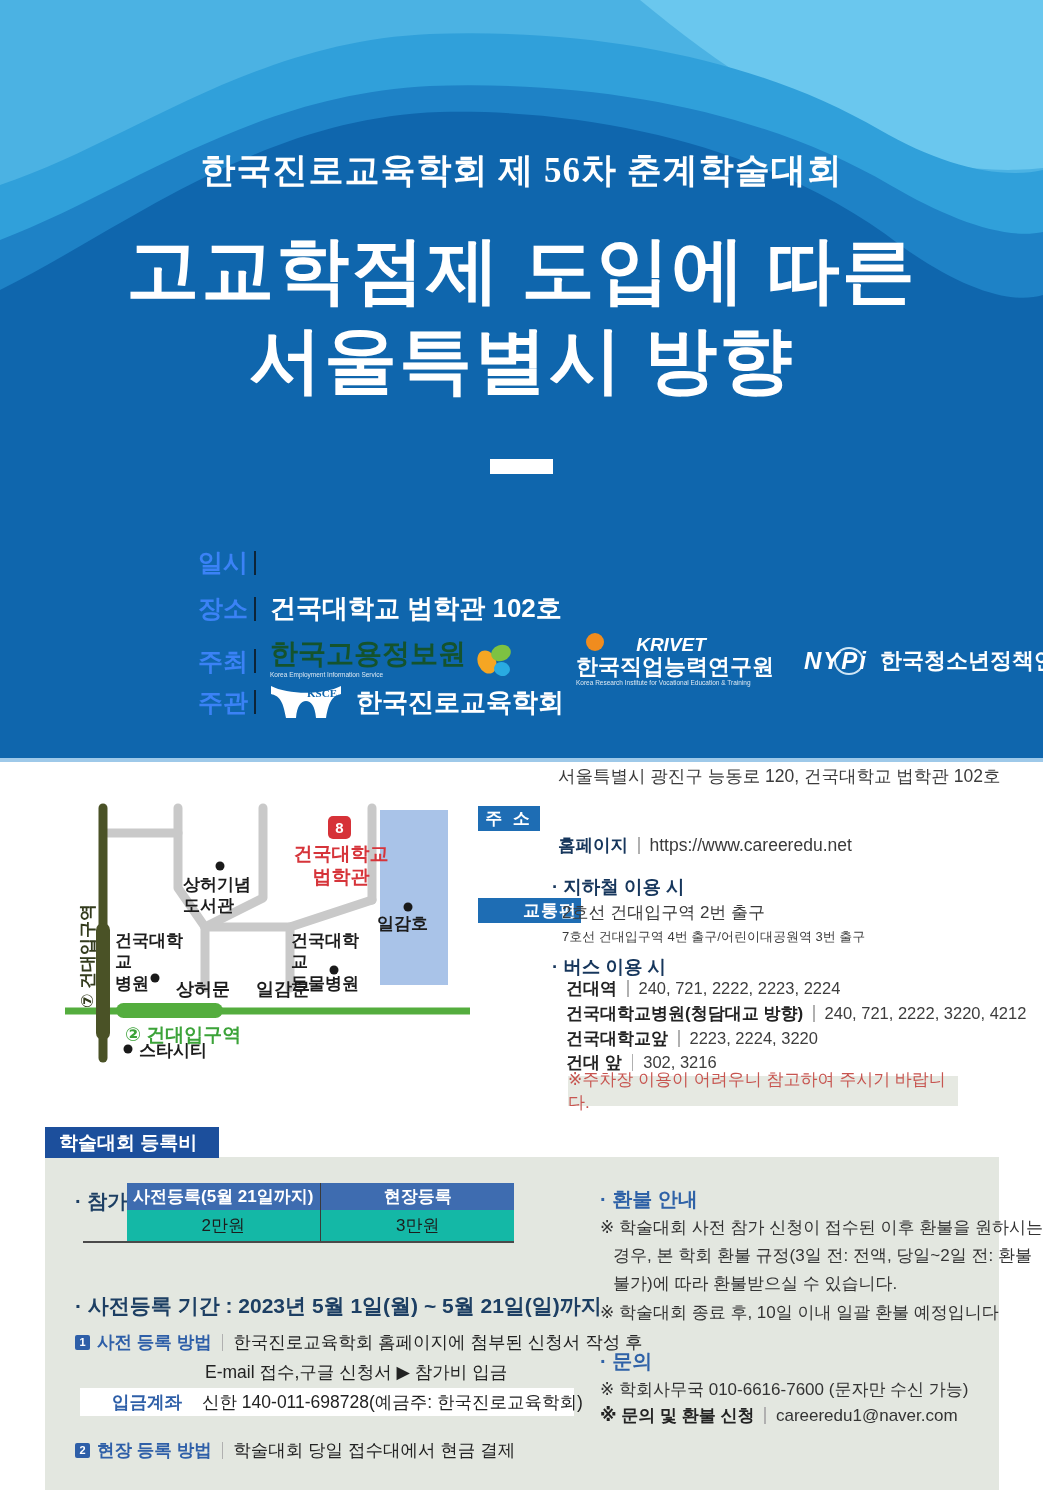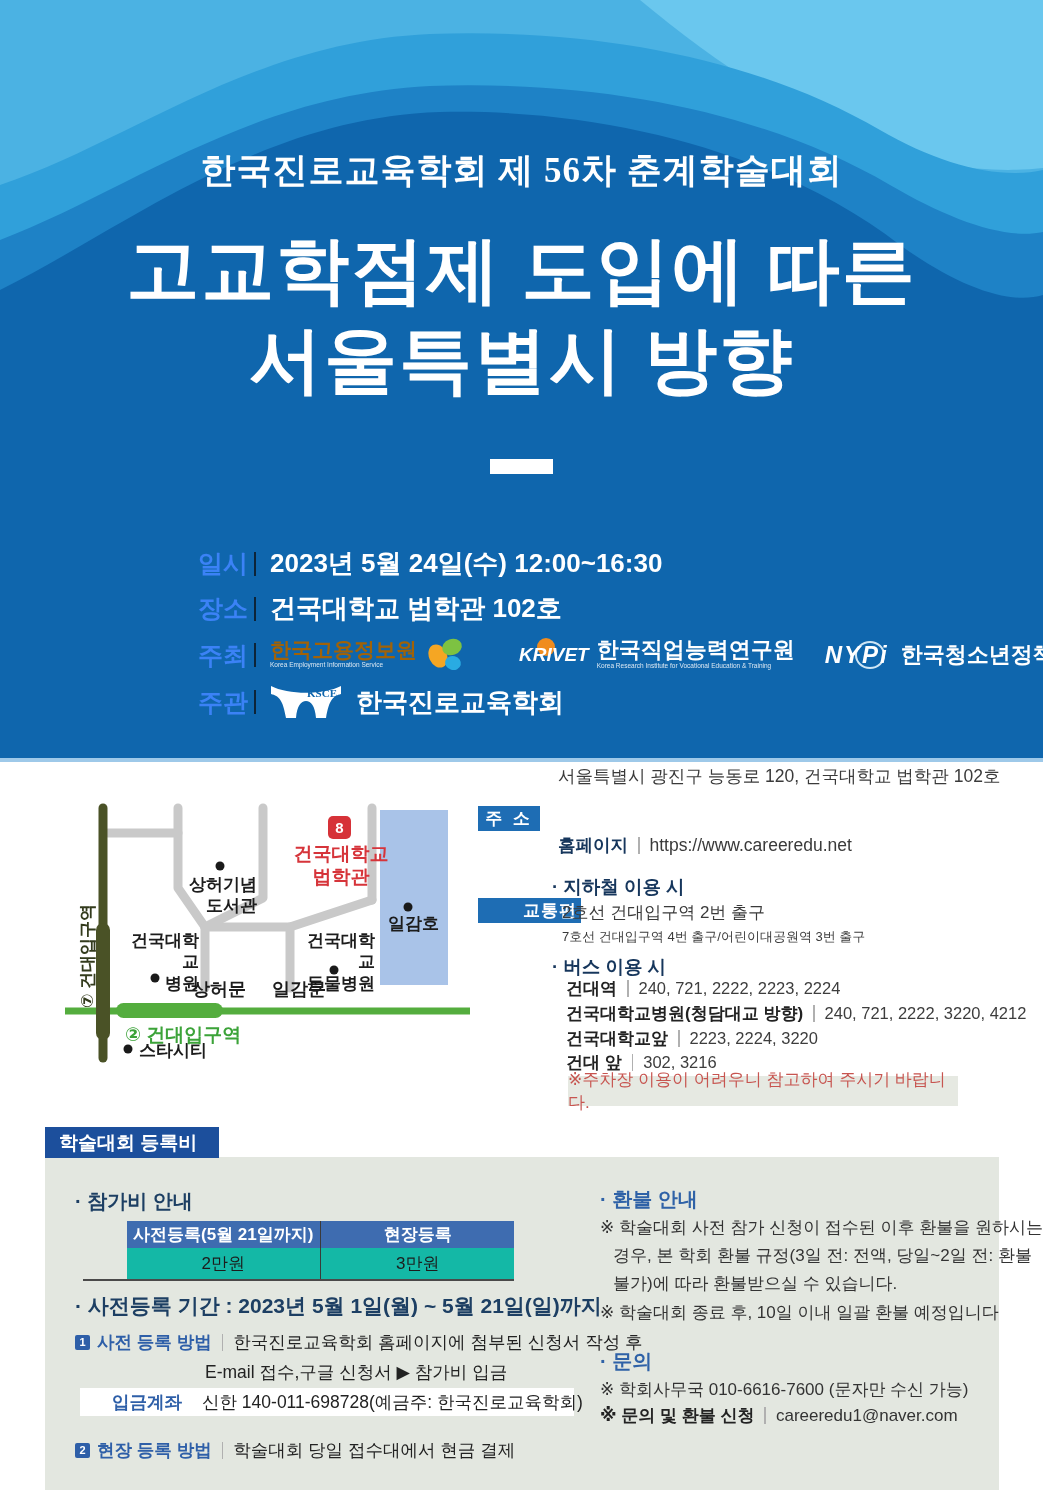--- a/index.html
+++ b/index.html
@@ -20,32 +20,32 @@
     position:absolute; left:0; right:0; text-align:center; color:#ffffff;
     font-size:73px; font-weight:700; letter-spacing:2px; white-space:nowrap;
     font-family:"Liberation Serif","DejaVu Serif",serif;
   }
   .hdr-dash { position:absolute; left:490px; top:459px; width:63px; height:15px; background:#ffffff; }
   .info-row { position:absolute; left:198px; display:flex; align-items:center; }
   .info-label { color:#3b82f6; font-size:25px; font-weight:700; width:54px; }
   .info-pipe  { width:2px; height:24px; background:#0d2438; margin:0 14px 0 2px; }
   .info-value { color:#ffffff; font-size:26px; font-weight:700; white-space:nowrap; }
 
-  .logo-keis-name { color:#a16207; font-size:21px; font-weight:700; line-height:1; white-space:nowrap; }
+  .logo-keis-name { color:#14532d; font-size:28px; font-weight:700; line-height:1; white-space:nowrap;font-family:Liberation Mono, monospace; }
   .logo-sub { color:#ffffff; font-size:6.5px; line-height:1.6; opacity:.85; white-space:nowrap; }
   .logo-krivet-brand { color:#fff; font-size:19px; font-weight:700; font-style:italic; position:relative; z-index:1; }
   .krivet-dot { position:absolute; left:18px; top:-1px; width:18px; height:18px; border-radius:50%; background:#f08c1e; z-index:0; }
   .logo-kor { color:#fff; font-size:22px; font-weight:700; line-height:1; white-space:nowrap; }
   .logo-nypi-brand { color:#fff; font-size:24px; font-weight:700; font-style:italic; letter-spacing:2px; position:relative; z-index:1; }
   .nypi-ring { position:absolute; left:30px; top:0px; width:26px; height:24px; border:2.5px solid #cfe6f5; border-radius:50%; z-index:0; }
   .ksce-text { position:absolute; left:299px; top:687px; width:46px; text-align:center;
                color:#0f66ad; font-size:11px; font-weight:700; font-family:"Liberation Serif",serif; }
 
   
-  .maplabel { position:absolute; color:#1c1c1c; font-size:17px; font-weight:600; text-align:right; line-height:1.25; }
+  .maplabel { position:absolute; color:#1c1c1c; font-size:17px; font-weight:600; text-align:left; line-height:1.25; }
   .badge8 { position:absolute; left:328px; top:816px; width:23px; height:23px; background:#d63238;
             border-radius:5px; color:#fff; font-size:15px; font-weight:700; display:flex;
             align-items:center; justify-content:center; }
   .law-label { position:absolute; left:293px; top:842px; width:96px; text-align:center;
                color:#d6343a; font-size:19px; font-weight:700; line-height:1.22; }
   .line2-label { position:absolute; left:125px; top:1022px; color:#3ca339; font-size:19px; font-weight:700; }
   .line7-label { position:absolute; left:76px; top:1008px; transform-origin:0 0; transform:rotate(-90deg);
                  color:#333b1d; font-size:17px; font-weight:700; white-space:nowrap; }
 
   .addr-badge { position:absolute; width:62px; height:25px; background:#1e6db4; color:#fff;
@@ -59,21 +59,21 @@
   .stop-routes { color:#3d3d3d; font-size:16.5px; }
   .park-note { position:absolute; left:568px; top:1076px; width:390px; height:30px; background:#e6e9e2;
                color:#c75550; font-size:17px; display:flex; align-items:center; justify-content:center; }
 
   
   .panel { position:absolute; left:45px; top:1157px; width:954px; height:333px; background:#e3e7e0; }
   .section-badge { position:absolute; left:45px; top:1127px; width:160px; height:31px; background:#1c4f9c;
                    color:#fff; font-size:19px; font-weight:700; display:flex; align-items:center; padding-left:14px; }
   .h-left { position:absolute; color:#1d3f63; font-size:20px; font-weight:700; white-space:nowrap; }
   .h-right { position:absolute; color:#2f62a7; font-size:20px; font-weight:700; white-space:nowrap; }
-  .fee-table { position:absolute; left:83px; top:1221px; width:387px; border-bottom:2.5px solid #4a4a4a;padding-left:44px; }
+  .fee-table { position:absolute; left:83px; top:1183px; width:387px; border-bottom:2.5px solid #4a4a4a;padding-left:44px; }
   .fee-hrow { display:flex; background:#3e6cb0; height:27px; }
   .fee-brow { display:flex; background:#14b8a6; height:31px; }
   .fee-cell { width:50%; display:flex; align-items:center; justify-content:center; font-size:17px; }
   .fee-hrow .fee-cell { color:#fff; font-weight:700; }
   .fee-brow .fee-cell { color:#1c1c1c; }
   .fee-div { width:2px; background:#3a3a3a; }
   .method-row { position:absolute; display:flex; align-items:center; white-space:nowrap; }
   .num-badge { width:15px; height:15px; background:#2e5fa8; border-radius:2px; color:#fff; font-size:11px;
                font-weight:700; display:flex; align-items:center; justify-content:center; margin-right:7px; }
   .blue-label { color:#2e5fa8; font-size:17.5px; font-weight:700; }
@@ -97,21 +97,20 @@
   </svg>
 
   <div class="hdr-subtitle">한국진로교육학회 제 56차 춘계학술대회</div>
   <div class="hdr-title" style="top:222px;">고교학점제 도입에 따른</div>
   <div class="hdr-title" style="top:312px;">서울특별시 방향</div>
   <div class="hdr-dash"></div>
 
   <div class="info-row" style="top:546px;">
     <span class="info-label">일시</span>
     <span class="info-pipe"></span>
-    <span class="info-value">2023년 5월 24일(수) 12:00~16:30</span>
   </div>
 
   <div class="info-row" style="top:591px;">
     <span class="info-label">장소</span>
     <span class="info-pipe"></span>
     <span class="info-value">건국대학교 법학관 102호</span>
   </div>
 
   <div class="info-row" style="top:634px;">
     <span class="info-label">주최</span>
@@ -119,21 +118,21 @@
     <div style="display:flex; align-items:center;">
       <div style="display:flex; flex-direction:column;">
         <span class="logo-keis-name">한국고용정보원</span>
         <span class="logo-sub">Korea Employment Information Service</span>
       </div>
       <svg width="42" height="42" style="margin-left:8px;" viewBox="0 0 42 42">
         <ellipse cx="13" cy="22" rx="9" ry="12" fill="#f5a623" transform="rotate(-25 13 22)"></ellipse>
         <ellipse cx="27" cy="13" rx="10" ry="8" fill="#7dc242" transform="rotate(-20 27 13)"></ellipse>
         <ellipse cx="28" cy="29" rx="8" ry="7" fill="#29abe2" transform="rotate(15 28 29)"></ellipse>
       </svg>
-      <div style="position:relative; margin-left:52px; display:flex; align-items:center;">
+      <div style="position:relative; margin-left:52px; display:flex; align-items:center;flex-direction:column;">
         <div class="krivet-dot"></div>
         <span class="logo-krivet-brand">KRIVET</span>
         <div style="display:flex; flex-direction:column; margin-left:8px;">
           <span class="logo-kor">한국직업능력연구원</span>
           <span class="logo-sub">Korea Research Institute for Vocational Education &amp; Training</span>
         </div>
       </div>
       <div style="position:relative; margin-left:30px; display:flex; align-items:center;">
         <div class="nypi-ring"></div>
         <span class="logo-nypi-brand">NYPi</span>

